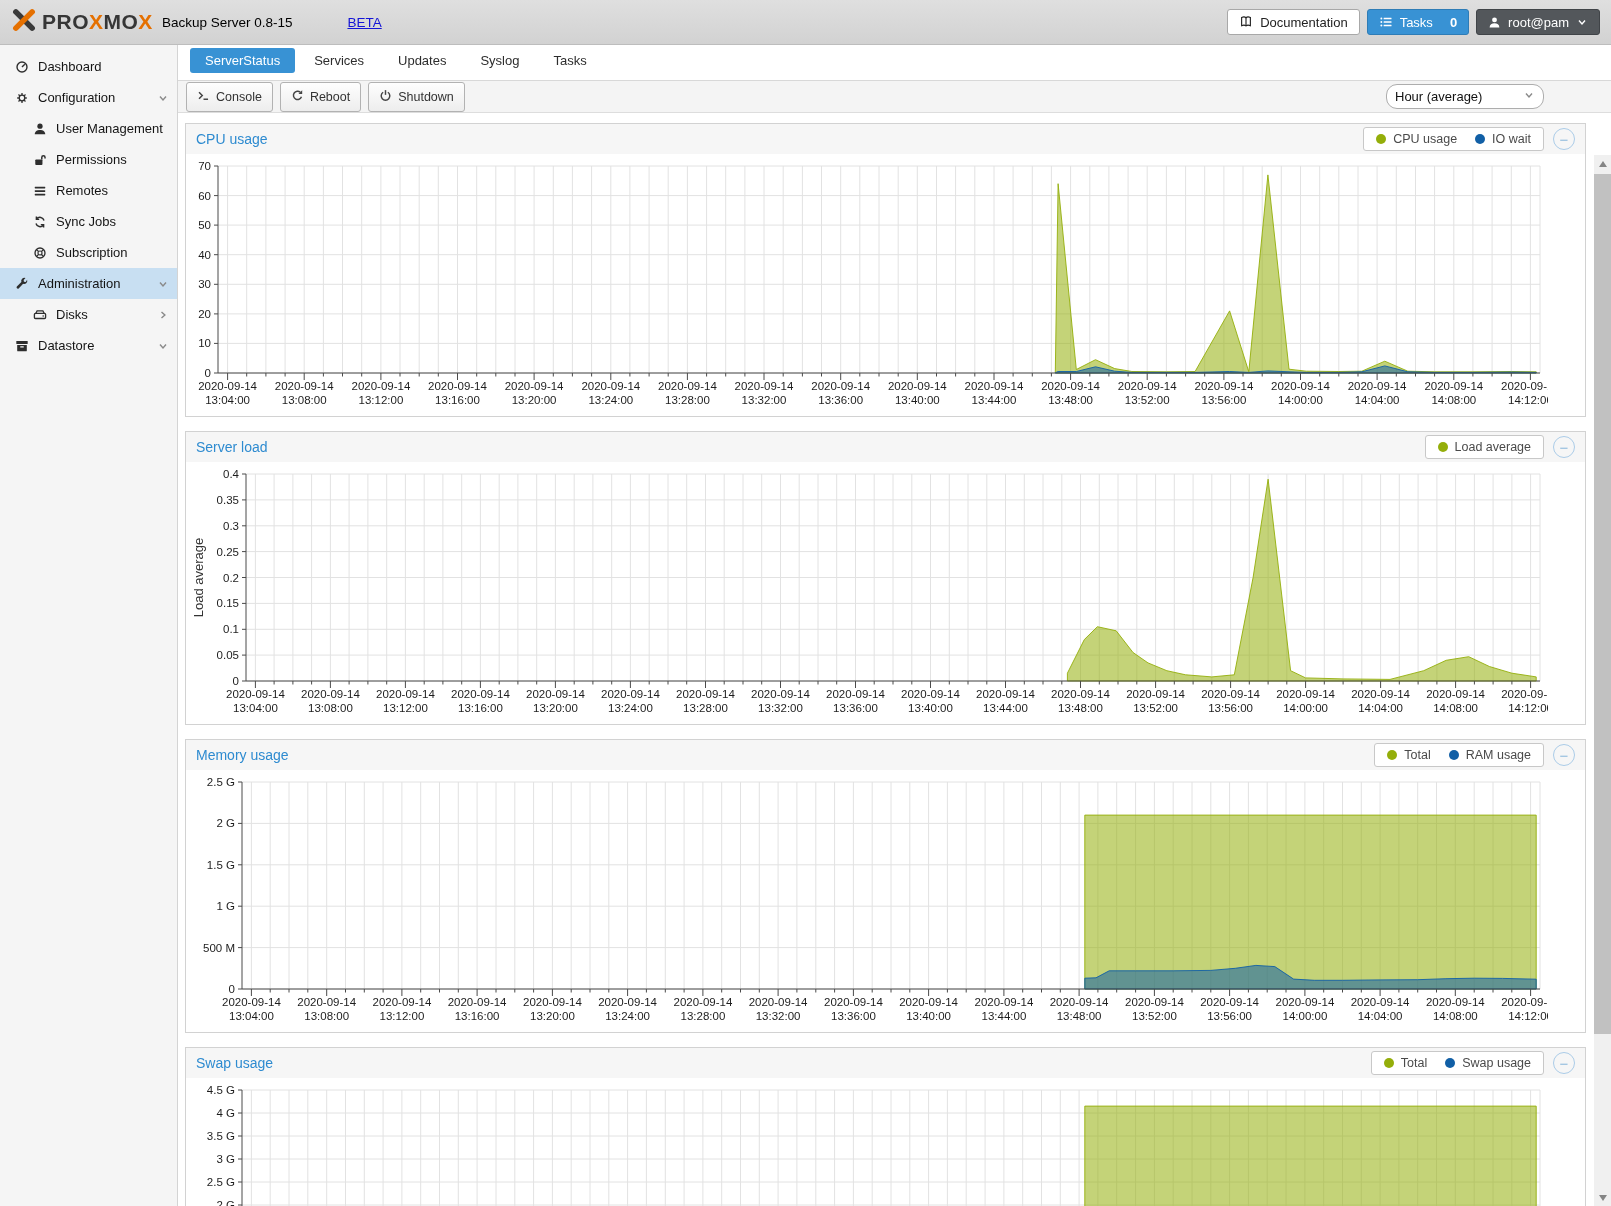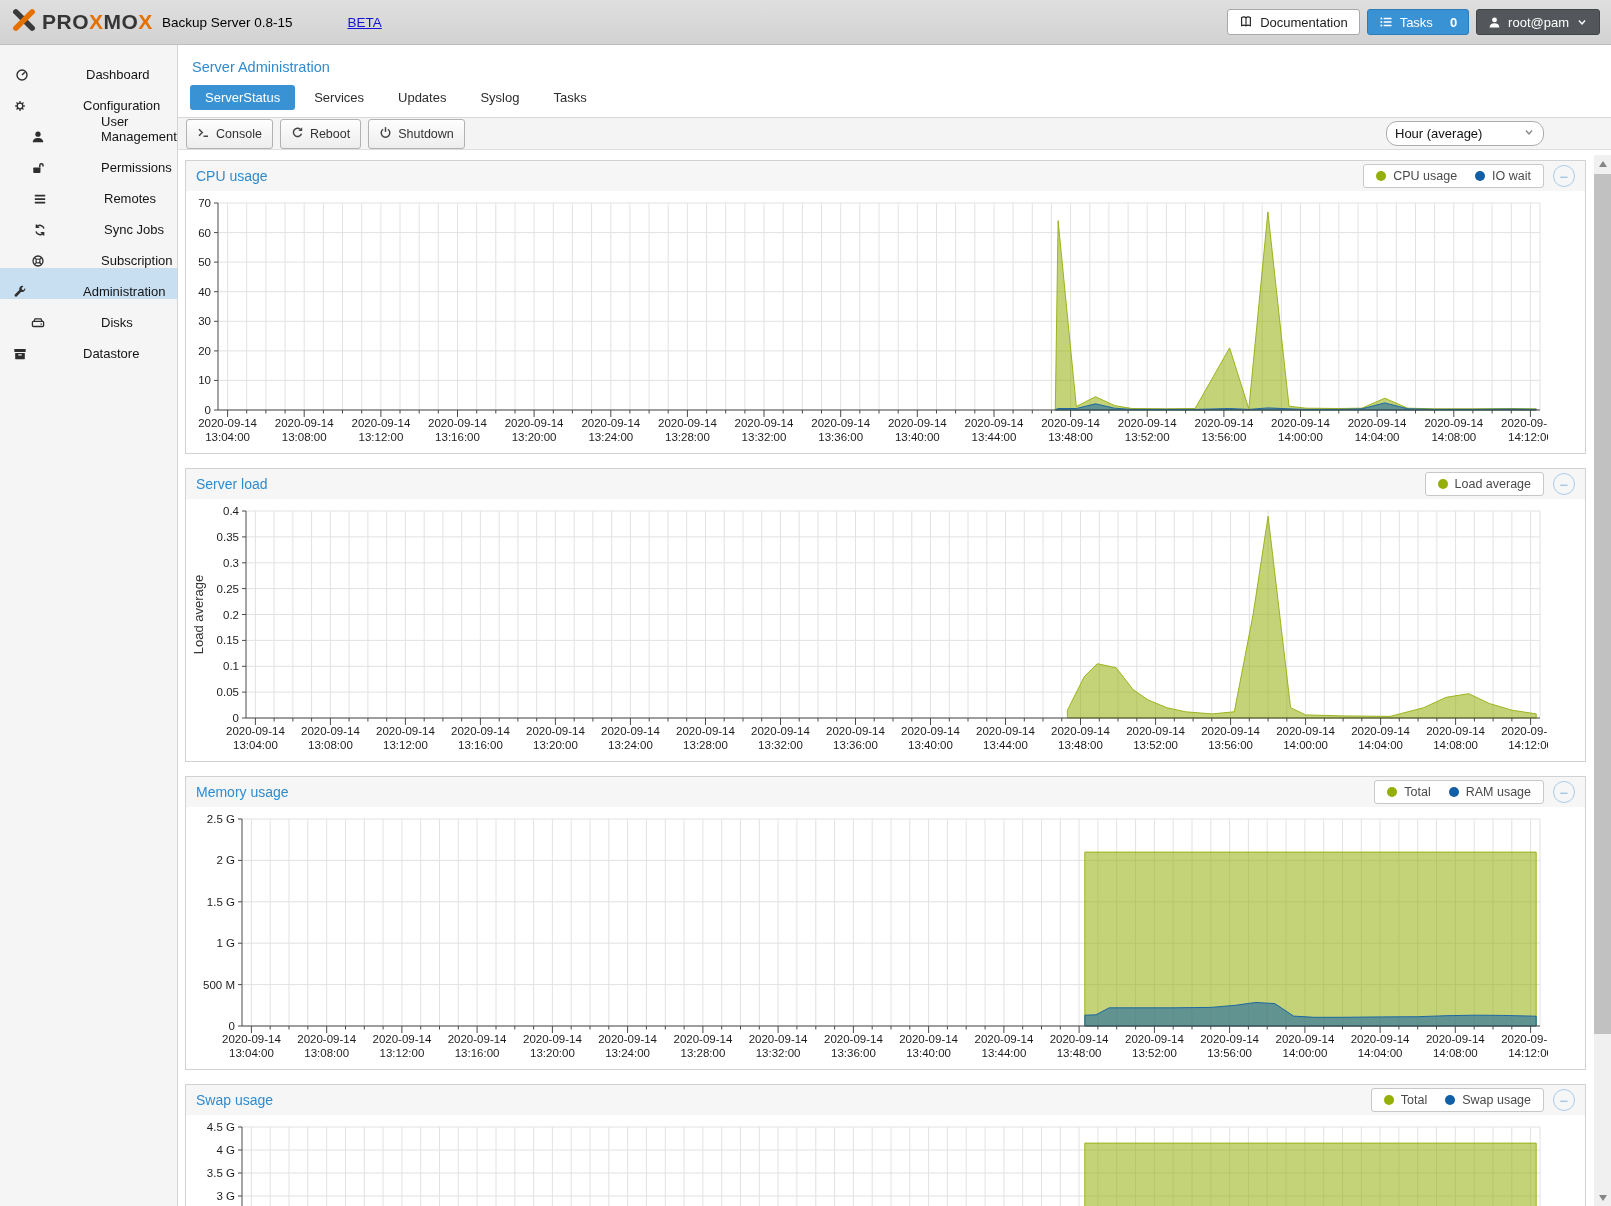--- a/index.html
+++ b/index.html
@@ -17,21 +17,21 @@
   .hdr-right{margin-left:auto;display:flex;align-items:center;gap:7px;}
   .hbtn{height:26px;border-radius:3px;display:flex;align-items:center;gap:7px;padding:0 11px;font-size:13px;box-sizing:border-box;cursor:pointer;}
   .hbtn .ic svg{display:block;}
   .doc{background:#fff;border:1px solid #a8a8a8;color:#222;}
   .tasksbtn{background:#3892d4;border:1px solid #2e7cb6;color:#fff;}
   .tasksbtn .cnt{font-weight:bold;margin-left:10px;}
   .userbtn{background:#53575b;border:1px solid #404448;color:#fff;}
 
   
   .sidebar{position:absolute;top:45px;left:0;width:178px;bottom:0;background:#f5f5f5;border-right:1px solid #d4d4d4;box-sizing:border-box;padding-top:6px;}
-  .srow{height:31px;display:flex;align-items:flex-end;padding-left:13px;padding-right:8px;font-size:13px;color:#141414;cursor:pointer;position:relative;gap:48px;}
+  .srow{height:31px;display:flex;align-items:center;padding-left:13px;padding-right:8px;font-size:13px;color:#141414;cursor:pointer;position:relative;}
   .srow.ind{padding-left:31px;}
   .srow.sel{background:#c8dff2;}
   .srow .ic{width:17px;display:flex;justify-content:center;color:#2e2e2e;}
   .srow .ic svg{display:block;}
   .srow .slabel{margin-left:8px;}
   .srow .chev{margin-left:auto;color:#8a8a8a;}
   .srow .chev svg{display:block;}
 
   
   .content{position:absolute;top:45px;left:178px;right:0;bottom:0;background:#fff;}
@@ -257,21 +257,20 @@
         <span class="slabel">Datastore</span>
         <span class="chev">
           <svg width="12" height="12" viewBox="0 0 16 16" fill="none" stroke="currentColor" stroke-width="1.9">
             <polyline points="4,6 8,10.5 12,6"></polyline>
           </svg>
         </span>
       </div>
     </div>
 
   <div class="content">
-    <div class="title-row">Server Administration</div>
     <div class="tabs">
         <div class="tab active">ServerStatus</div>
         <div class="tab">Services</div>
         <div class="tab">Updates</div>
         <div class="tab">Syslog</div>
         <div class="tab">Tasks</div>
       </div>
     <div class="toolbar">
       <div class="tbtn">
         <span class="ic"><svg width="13" height="13" viewBox="0 0 16 16" fill="none" stroke="currentColor" stroke-width="1.8">

